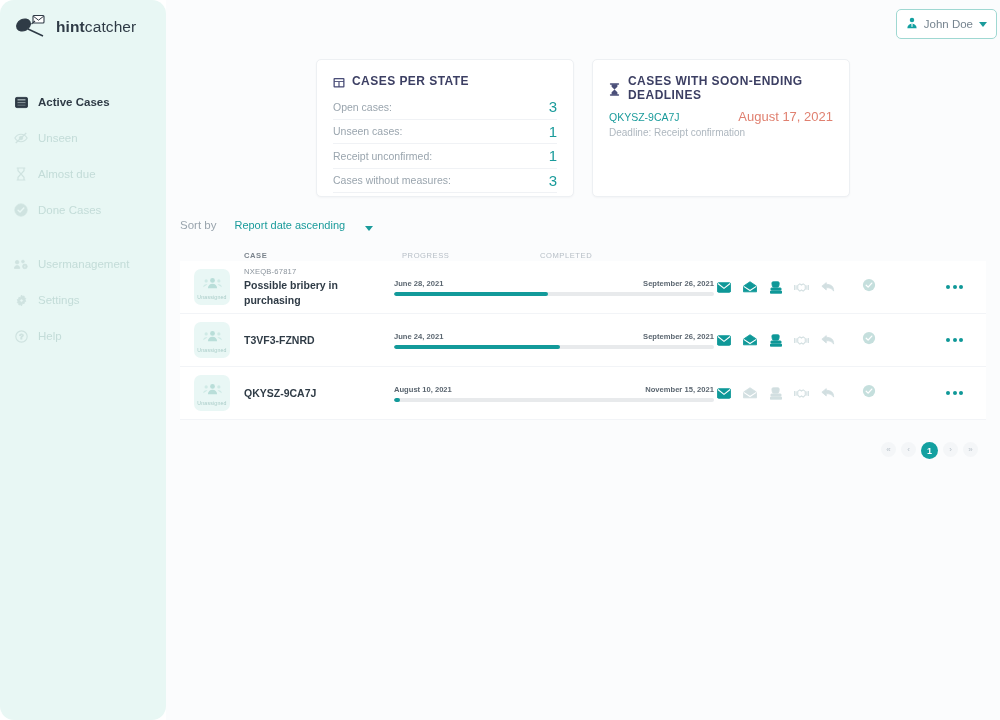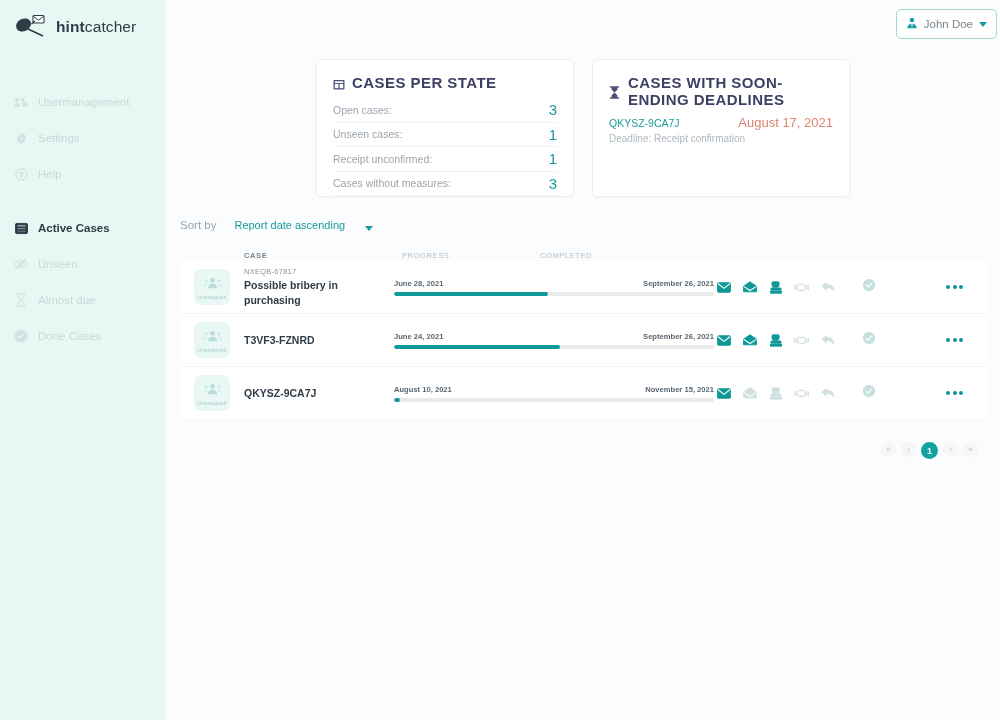--- a/index.html
+++ b/index.html
@@ -10,20 +10,21 @@
     overflow: hidden;
   }
   .app { display: flex; width: 1000px; height: 720px; }
 
   
   .sidebar {
     width: 166px; height: 720px;
     background: #e8f7f4;
     flex: 0 0 166px;
     position: relative;
+    border-radius: 14px;
   }
   .logo-row {
     display: flex; align-items: center;
     padding: 12px 0 0 14px;
     gap: 8px;
   }
   .logo-mark { width: 34px; height: 30px; flex: 0 0 34px; }
   .logo-text { font-size: 15.5px; color: #2f3b46; letter-spacing: .1px; white-space: nowrap; }
   .logo-text b { font-weight: 700; }
   .logo-text span { font-weight: 400; }
@@ -75,21 +76,21 @@
   .card {
     background: #fff;
     border: 1px solid #edf0f3;
     border-radius: 5px;
     box-shadow: 0 1px 2px rgba(40,60,80,.04);
     width: 258px; height: 138px;
     padding: 14px 16px 10px 16px;
   }
   .card-head { display: flex; align-items: center; gap: 7px; margin-bottom: 7px; }
   .card-head .chead-ico { width: 12px; height: 12px; flex: 0 0 12px; }
-  .card-title { font-size: 15px; letter-spacing: .45px; color: #3c3f63; font-weight: 600; }
+  .card-title { font-size: 12px; letter-spacing: .45px; color: #3c3f63; font-weight: 600; }
 
   .stat-row {
     display: flex; align-items: center; justify-content: space-between;
     border-bottom: 1px solid #f0f2f5;
     height: 24.5px;
   }
   .stat-row:last-child { border-bottom: 1px solid #f0f2f5; }
   .stat-label { font-size: 10.5px; color: #9aa5ae; }
   .stat-value { font-size: 15px; color: #1a9b9b; font-weight: 400; }
 
@@ -185,20 +186,61 @@
             <path d="M19.3 4.2 L24.5 8.2 L29.7 4.2" fill="none" stroke="#2f3b46" stroke-width="1"></path>
             <line x1="17.5" y1="12" x2="21" y2="9" stroke="#2f3b46" stroke-width="1.1"></line>
           </g>
         </svg>
       </span>
       <span class="logo-text"><b>hint</b><span>catcher</span></span>
     </div>
 
     <nav class="nav">
       <div class="nav-group">
+        <div class="nav-item active">
+          <span class="ico">
+            <svg viewBox="0 0 14 14" width="13" height="13">
+                <rect x="0.5" y="1.5" width="13" height="11" rx="1.5" fill="#2f3b46"></rect>
+                <rect x="2.2" y="3.2" width="9.6" height="2" fill="#e8f7f4"></rect>
+                <rect x="2.2" y="6.4" width="9.6" height="1.5" fill="#e8f7f4"></rect>
+                <rect x="2.2" y="9" width="9.6" height="1.5" fill="#e8f7f4"></rect>
+              </svg>
+          </span>
+          <span class="lbl">Active Cases</span>
+        </div>
+        <div class="nav-item dim">
+          <span class="ico">
+            <svg viewBox="0 0 16 16" width="14" height="14">
+                <path d="M1 8s2.6-4.3 7-4.3S15 8 15 8s-2.6 4.3-7 4.3S1 8 1 8z" fill="none" stroke="#cfe3e0" stroke-width="1.3"></path>
+                <circle cx="8" cy="8" r="2" fill="#cfe3e0"></circle>
+                <line x1="2" y1="13.6" x2="14" y2="2.4" stroke="#cfe3e0" stroke-width="1.5"></line>
+              </svg>
+          </span>
+          <span class="lbl">Unseen</span>
+        </div>
+        <div class="nav-item dim">
+          <span class="ico">
+            <svg viewBox="0 0 14 16" width="12" height="14">
+                <path d="M2.5 1h9M2.5 15h9M3.5 1v3.2L7 8l-3.5 3.8V15M10.5 1v3.2L7 8l3.5 3.8V15" fill="none" stroke="#cfe3e0" stroke-width="1.4" stroke-linecap="round"></path>
+              </svg>
+          </span>
+          <span class="lbl">Almost due</span>
+        </div>
+        <div class="nav-item dim">
+          <span class="ico">
+            <svg viewBox="0 0 16 16" width="14" height="14">
+                <circle cx="8" cy="8" r="7" fill="#cfe3e0"></circle>
+                <path d="M4.7 8.2l2.2 2.2 4.3-4.6" fill="none" stroke="#e8f7f4" stroke-width="1.6" stroke-linecap="round" stroke-linejoin="round"></path>
+              </svg>
+          </span>
+          <span class="lbl">Done Cases</span>
+        </div>
+      </div>
+
+      <div class="nav-group">
         <div class="nav-item dim">
           <span class="ico">
             <svg viewBox="0 0 18 14" width="15" height="13">
                 <circle cx="4" cy="4" r="2.3" fill="#cfe3e0"></circle>
                 <path d="M0.5 12c0-2.3 1.6-3.7 3.5-3.7S7.5 9.7 7.5 12z" fill="#cfe3e0"></path>
                 <circle cx="11.5" cy="3.2" r="1.8" fill="#cfe3e0"></circle>
                 <circle cx="14" cy="9.5" r="3" fill="#cfe3e0"></circle>
                 <circle cx="14" cy="9.5" r="1.2" fill="#e8f7f4"></circle>
               </svg>
           </span>
@@ -214,61 +256,20 @@
           <span class="lbl">Settings</span>
         </div>
         <div class="nav-item dim">
           <span class="ico">
             <svg viewBox="0 0 16 16" width="13" height="13">
                 <circle cx="8" cy="8" r="7" fill="none" stroke="#cfe3e0" stroke-width="1.4"></circle>
                 <text x="8" y="11.4" font-size="9" font-family="Liberation Sans, sans-serif" fill="#cfe3e0" text-anchor="middle" font-weight="700">?</text>
               </svg>
           </span>
           <span class="lbl">Help</span>
-        </div>
-      </div>
-
-      <div class="nav-group">
-        <div class="nav-item active">
-          <span class="ico">
-            <svg viewBox="0 0 14 14" width="13" height="13">
-                <rect x="0.5" y="1.5" width="13" height="11" rx="1.5" fill="#2f3b46"></rect>
-                <rect x="2.2" y="3.2" width="9.6" height="2" fill="#e8f7f4"></rect>
-                <rect x="2.2" y="6.4" width="9.6" height="1.5" fill="#e8f7f4"></rect>
-                <rect x="2.2" y="9" width="9.6" height="1.5" fill="#e8f7f4"></rect>
-              </svg>
-          </span>
-          <span class="lbl">Active Cases</span>
-        </div>
-        <div class="nav-item dim">
-          <span class="ico">
-            <svg viewBox="0 0 16 16" width="14" height="14">
-                <path d="M1 8s2.6-4.3 7-4.3S15 8 15 8s-2.6 4.3-7 4.3S1 8 1 8z" fill="none" stroke="#cfe3e0" stroke-width="1.3"></path>
-                <circle cx="8" cy="8" r="2" fill="#cfe3e0"></circle>
-                <line x1="2" y1="13.6" x2="14" y2="2.4" stroke="#cfe3e0" stroke-width="1.5"></line>
-              </svg>
-          </span>
-          <span class="lbl">Unseen</span>
-        </div>
-        <div class="nav-item dim">
-          <span class="ico">
-            <svg viewBox="0 0 14 16" width="12" height="14">
-                <path d="M2.5 1h9M2.5 15h9M3.5 1v3.2L7 8l-3.5 3.8V15M10.5 1v3.2L7 8l3.5 3.8V15" fill="none" stroke="#cfe3e0" stroke-width="1.4" stroke-linecap="round"></path>
-              </svg>
-          </span>
-          <span class="lbl">Almost due</span>
-        </div>
-        <div class="nav-item dim">
-          <span class="ico">
-            <svg viewBox="0 0 16 16" width="14" height="14">
-                <circle cx="8" cy="8" r="7" fill="#cfe3e0"></circle>
-                <path d="M4.7 8.2l2.2 2.2 4.3-4.6" fill="none" stroke="#e8f7f4" stroke-width="1.6" stroke-linecap="round" stroke-linejoin="round"></path>
-              </svg>
-          </span>
-          <span class="lbl">Done Cases</span>
         </div>
       </div>
     </nav>
   </aside>
 
   <main class="main">
 
     <div class="topbar">
       <div class="userbox">
         <span>

